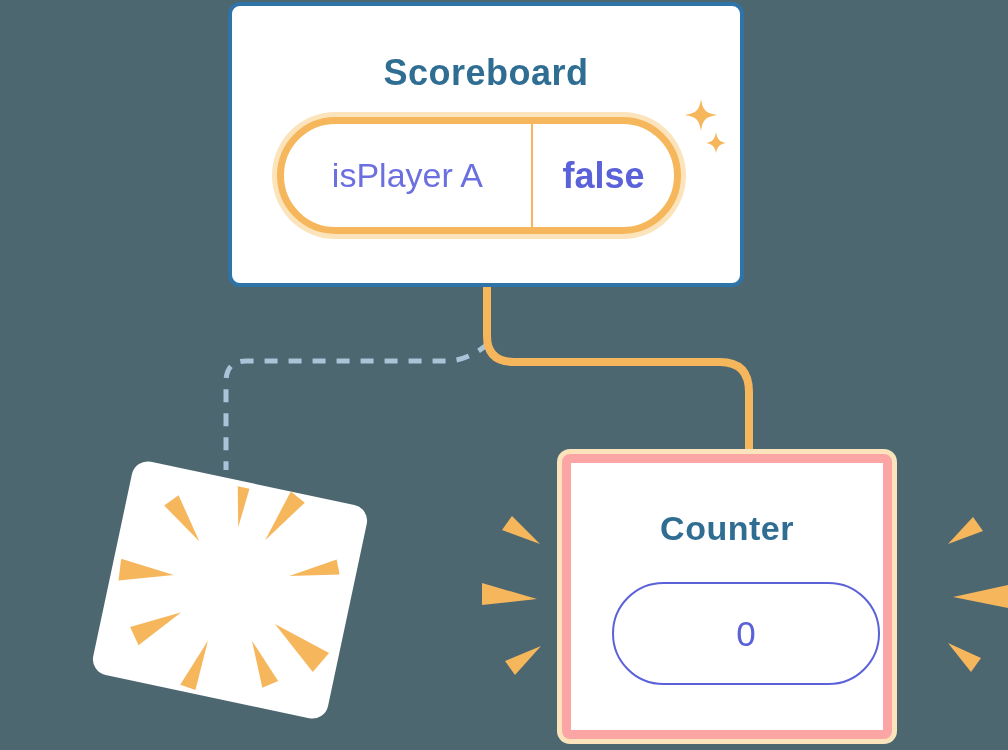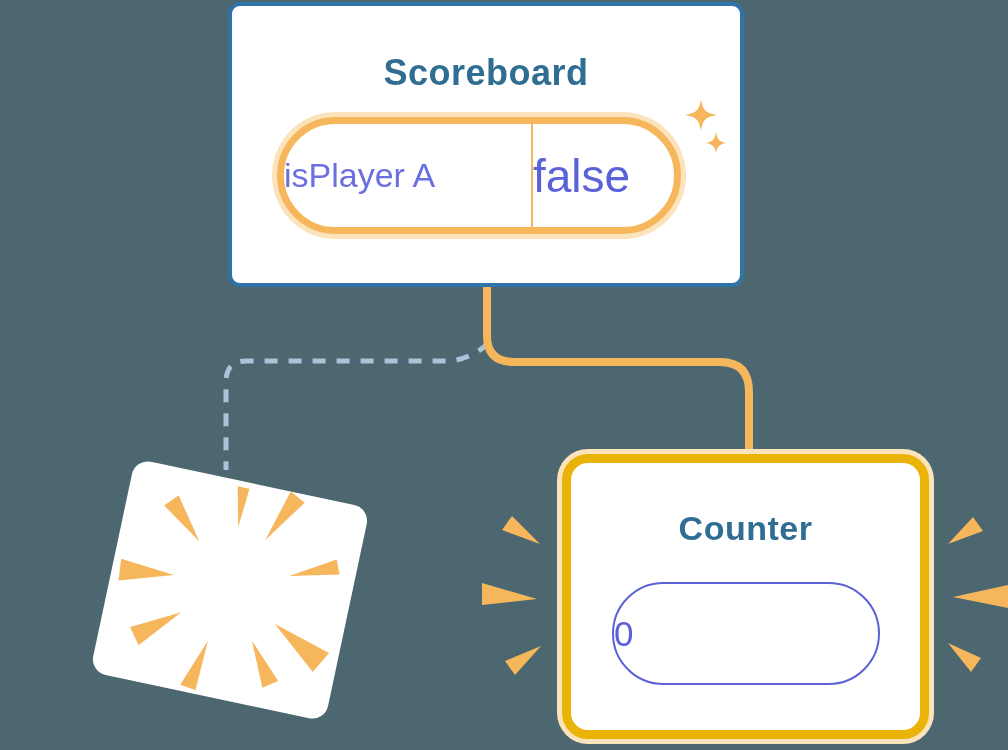--- a/index.html
+++ b/index.html
@@ -14,22 +14,22 @@
 
   
   .card{
     position:absolute;background:#ffffff;box-sizing:border-box;
   }
   .scoreboard-card{
     left:228px;top:2px;width:516px;height:285px;
     border:4px solid #2e74a8;border-radius:12px;
   }
   .counter-card{
-    left:562px;top:454px;width:367px;height:285px;
-    border:9px solid #eab308;border-radius:26px;
+    left:562px;top:454px;width:330px;height:285px;
+    border:9px solid #fca5a5;border-radius:8px;
     box-shadow:0 0 0 5px #fbe3bb;
   }
   .card-title{
     position:absolute;left:0;right:0;text-align:center;
     color:#2f6e92;font-weight:600;letter-spacing:0.5px;
   }
   .scoreboard-card .card-title{top:46px;font-size:36px;}
   .counter-card .card-title{top:46px;font-size:34px;}
 
   
@@ -39,28 +39,28 @@
   }
   .scoreboard-pill{
     left:45px;top:111px;width:404px;height:117px;
     border:7px solid #f6b75c;border-radius:62px;
     box-shadow:0 0 0 5px #fbe3bb;
   }
   .counter-pill{
     left:41px;top:119px;width:268px;height:103px;
     border:2px solid #5b61d9;border-radius:54px;
   }
-  .pill-cell{display:flex;align-items:center;justify-content:flex-start;}
+  .pill-cell{display:flex;align-items:center;justify-content:center;}
   .scoreboard-pill .cell-name{flex:1.75;border-right:2px solid #f6b75c;}
   .scoreboard-pill .cell-value{flex:1;}
   .counter-pill .cell-name{flex:1.85;border-right:2px solid #5b61d9;}
   .counter-pill .cell-value{flex:1;}
   .state-name{color:#6b6fdf;font-size:34px;}
   .state-value{color:#5b61d9;font-size:35px;}
-  .state-value.bold{font-weight:400;font-size:46px;}
+  .state-value.bold{font-weight:700;font-size:36px;}
 
   
   .destroyed-card{
     position:absolute;left:110px;top:481px;width:240px;height:218px;
     background:#ffffff;border-radius:16px;transform:rotate(12deg);
   }
   .destroyed-card svg{position:absolute;left:0;top:0;overflow:visible;}
 </style>
 </head>
 <body style="background: rgb(76, 103, 112);">

